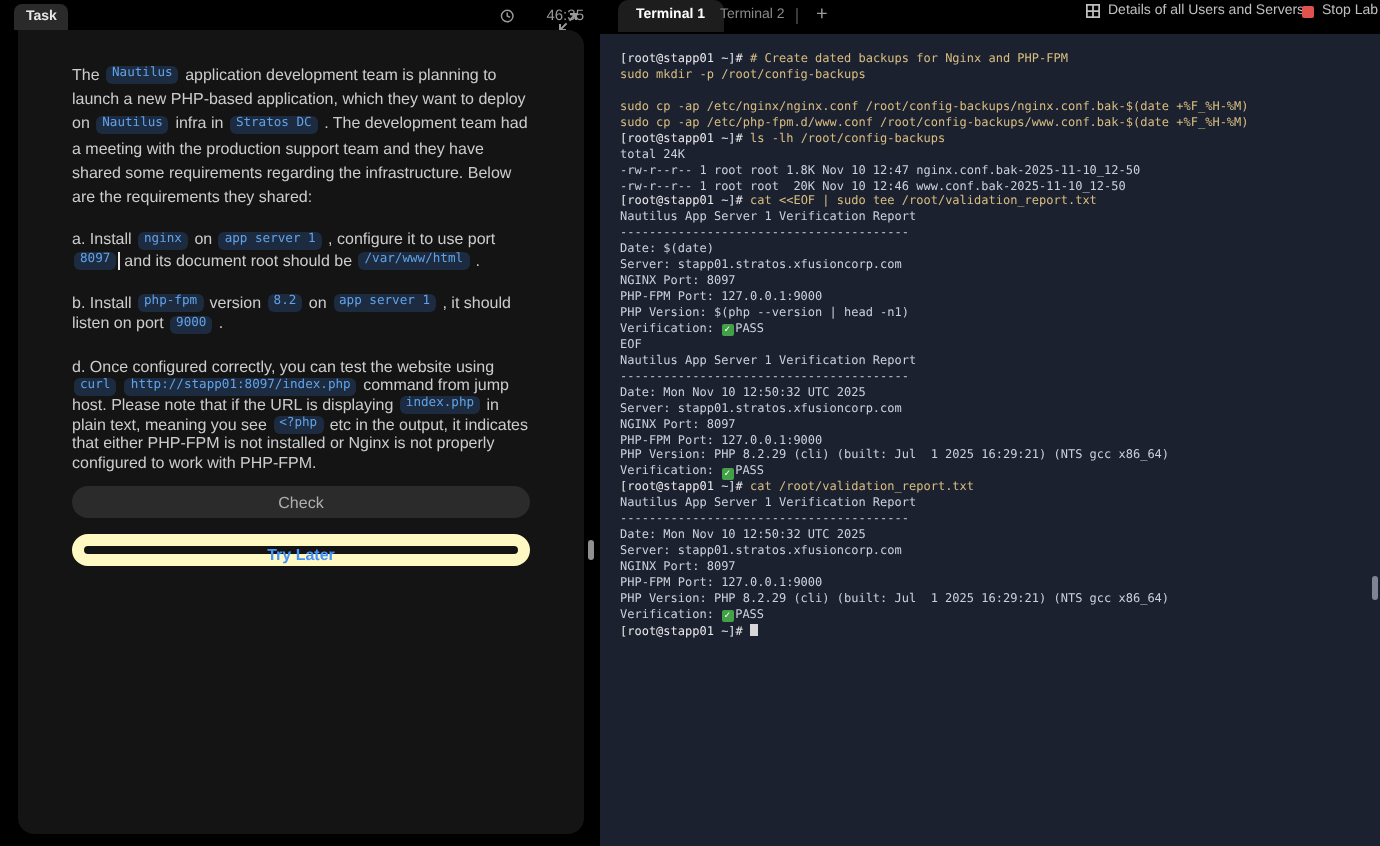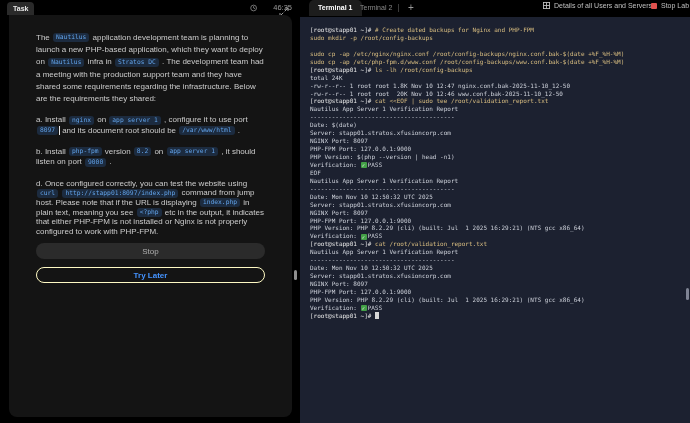--- a/index.html
+++ b/index.html
@@ -20,21 +20,21 @@
   .tp-item { line-height:10.4px; }
   .chip { display:inline-block; background:#1c2b3f; color:#61a2e8;
           font-family:"DejaVu Sans Mono", monospace; font-size:6.3px;
           padding:0px 3px 1px 3px; border-radius:3px; line-height:8px;
           vertical-align:middle; margin:0 1px; }
   .caret { display:inline-block; width:1px; height:9px; background:#e8e8e8;
            vertical-align:middle; margin-right:2px; }
   .btn { display:block; width:100%; height:16px; border-radius:8px; border:none;
          font-family:"Liberation Sans", sans-serif; font-size:8px; cursor:pointer; }
   .btn-check { margin-top:7px; background:#2b2b2b; color:#b0b0b0; }
-  .btn-try { margin-top:8px; background:transparent; border:1px solid #fef9c3;
+  .btn-try { margin-top:8px; background:transparent; border:6px solid #fef9c3;
              color:#4493ff; font-weight:bold; }
   .task-scroll-thumb { position:absolute; left:294px; top:270px; width:3px; height:10px;
                        background:#8f8f8f; border-radius:2px; }
 
   
   .term-tab1 { position:absolute; left:309px; top:0; height:16px; padding:0 9px;
                background:#1d1d1d; border-radius:5px 5px 0 0; color:#fff;
                font-size:7px; font-weight:bold; line-height:16px; }
   .term-tab2 { position:absolute; left:352px; top:0; height:16px; padding:0 8px;
                color:#8a8a8a; font-size:7px; line-height:16px; }
@@ -79,21 +79,21 @@
   <svg width="10" height="10" viewBox="0 0 10 10">
     <path d="M6 1 H9 V4 M9 1 L5.7 4.3 M4 9 H1 V6 M1 9 L4.3 5.7" fill="none" stroke="#9a9a9a" stroke-width="1"></path>
   </svg>
 </div>
 
 <div class="task-card">
   <div class="tp">The <span class="chip">Nautilus</span> application development team is planning to launch a new PHP-based application, which they want to deploy on <span class="chip">Nautilus</span> infra in <span class="chip">Stratos DC</span> . The development team had a meeting with the production support team and they have shared some requirements regarding the infrastructure. Below are the requirements they shared:</div>
   <div class="tp-item" style="margin-top:10px">a. Install <span class="chip">nginx</span> on <span class="chip">app server 1</span> , configure it to use port <span class="chip">8097</span><span class="caret"></span>and its document root should be <span class="chip">/var/www/html</span> .</div>
   <div class="tp-item" style="margin-top:11px">b. Install <span class="chip">php-fpm</span> version <span class="chip">8.2</span> on <span class="chip">app server 1</span> , it should listen on port <span class="chip">9000</span> .</div>
   <div class="tp-item" style="margin-top:11px; line-height:9.6px">d. Once configured correctly, you can test the website using <span class="chip">curl</span> <span class="chip">http://stapp01:8097/index.php</span> command from jump host. Please note that if the URL is displaying <span class="chip">index.php</span> in plain text, meaning you see <span class="chip">&lt;?php</span> etc in the output, it indicates that either PHP-FPM is not installed or Nginx is not properly configured to work with PHP-FPM.</div>
-  <button class="btn btn-check">Stop</button>
+  <button class="btn btn-check">Check</button>
   <button class="btn btn-try">Try Later</button>
 </div>
 
 <div class="task-scroll-thumb"></div>
 
 <div class="term-tab1">Terminal 1</div>
 <div class="term-tab2">Terminal 2</div>
 <div class="tab-divider"></div>
 <div class="tab-plus">+</div>
 

